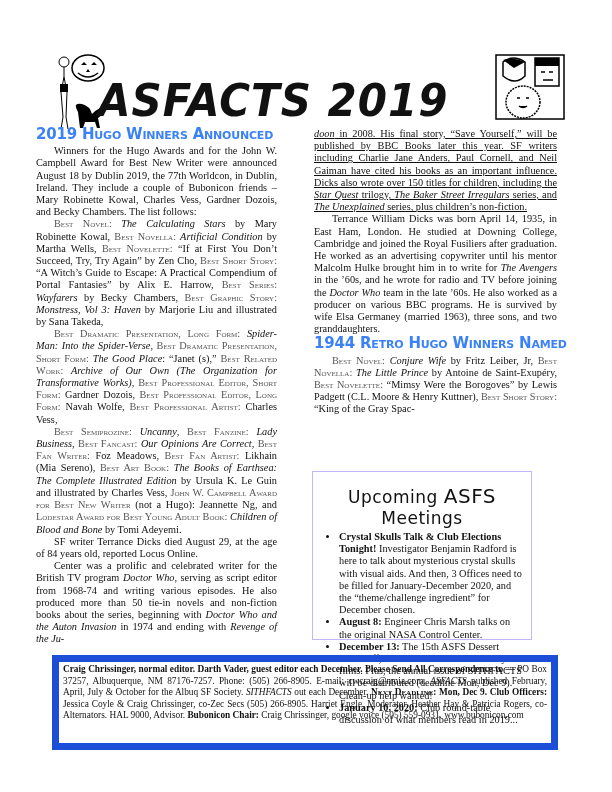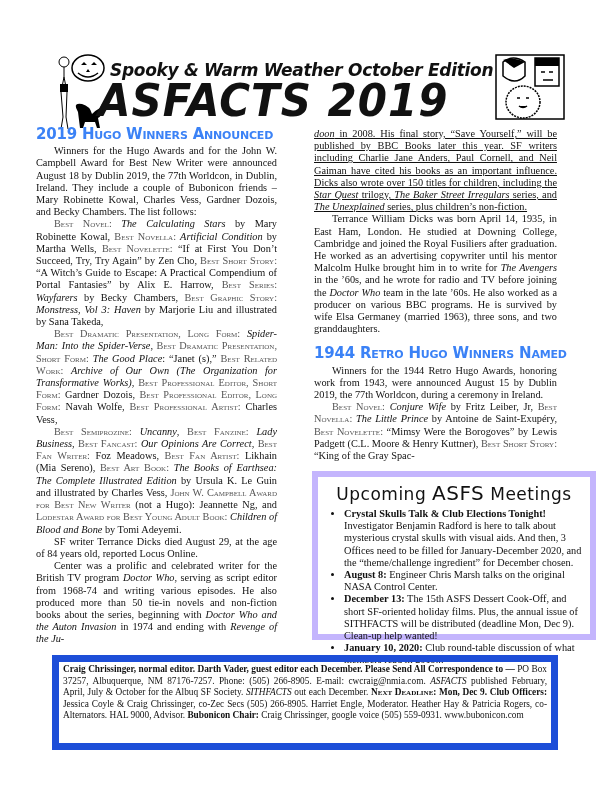--- a/index.html
+++ b/index.html
@@ -11,23 +11,23 @@
   .art-right { position:absolute; left:495px; top:54px; width:70px; height:66px; }
 
   .col { position:absolute; font-size:10.3px; line-height:12.2px; text-align:justify; }
   .col-left { left:36px; top:128px; width:241px; }
   .col-right { left:314px; top:128px; width:243px; }
   .col p { margin:0; text-indent:18px; }
   .col p.noind { text-indent:0;text-decoration:underline; }
   .sc { font-variant:small-caps; color:#555; }
   .headline { font-family:"DejaVu Sans", sans-serif; font-weight:bold; font-size:15px; font-variant:small-caps; letter-spacing:-0.2px; margin:0 0 5px 0; white-space:nowrap; color:#3b82f6; }
   .headline.h2 { margin-top:14px; font-size:16px; }
-  .headline.h3 { margin-top:12px; font-size:15px; }
+  .headline.h3 { margin-top:2px; font-size:15px; }
 
-  .meetings { position:absolute; left:312px; top:471px; width:284px; height:169px; border:6px solid #c4b5fd; padding:4px 6px; box-sizing:border-box; }
+  .meetings { position:absolute; left:312px; top:471px; width:220px; height:169px; border:1px solid #c4b5fd; padding:12px 6px; box-sizing:border-box; }
   .meetings-title { font-family:"DejaVu Sans", sans-serif; font-size:17px; text-align:center; letter-spacing:0.5px; margin-bottom:3px; }
   .meetings-title .big { font-size:20px; }
   .meetings ul { margin:0; padding-left:20px; font-size:10.3px; line-height:12.2px; }
   .meetings li { margin:0; }
   .meetings b { font-weight:bold; }
 
   .footer { position:absolute; left:52px; top:655px; width:506px; height:95px; border:7px solid #1d4ed8; padding:2px 4px; box-sizing:border-box; font-size:9.3px; line-height:11.6px; text-align:justify; overflow:hidden; }
   .footer b { font-weight:bold; }
   .footer .sc2 { font-variant:small-caps; font-weight:bold; }
 </style>
@@ -38,21 +38,20 @@
   <svg class="art-left" viewBox="0 0 70 80">
     <ellipse cx="38" cy="16" rx="16" ry="13" fill="none" stroke="#000" stroke-width="1.5"></ellipse>
     <path d="M31 13 l3 -3 l3 3z M41 13 l3 -3 l3 3z" fill="#000"></path>
     <path d="M38 17 l-2 3 h4z" fill="#000"></path>
     <path d="M28 21 q10 8 20 0" fill="none" stroke="#000" stroke-width="1.5"></path>
     <circle cx="14" cy="10" r="5" fill="none" stroke="#000"></circle>
     <path d="M14 15 v10 l-3 15 l2 25 l-2 12 M14 25 l3 15 l-1 25 l2 12" fill="none" stroke="#000"></path>
     <path d="M10 32 h8 v8 h-8z" fill="#000"></path>
     <path d="M28 60 q-6 -10 4 -8 q8 2 10 10 q4 -4 8 -6 l2 -4 l2 4 q-2 8 -6 10 l2 10 h-3 l-2 -6 h-10 l-2 6 h-3 z" fill="#000"></path>
   </svg>
-  <div class="edition">Spooky &amp; Warm Weather October Edition</div>
   <div class="title">ASFACTS 2019</div>
   <svg class="art-right" viewBox="0 0 70 66">
     <rect x="1" y="1" width="68" height="64" fill="#fff" stroke="#000" stroke-width="1.5"></rect>
     <path d="M8 8 q10 -8 22 0 l0 14 q-10 10 -22 0z" fill="none" stroke="#000" stroke-width="1.5"></path>
     <path d="M8 6 q11 -4 22 2 l-11 6z" fill="#000"></path>
     <rect x="40" y="4" width="24" height="28" fill="none" stroke="#000" stroke-width="1.5"></rect>
     <rect x="40" y="4" width="24" height="8" fill="#000"></rect>
     <path d="M46 18 h4 M54 18 h4 M48 26 h10" stroke="#000" stroke-width="1.5"></path>
     <ellipse cx="28" cy="48" rx="17" ry="16" fill="none" stroke="#000" stroke-width="1.5" stroke-dasharray="2 1"></ellipse>
     <path d="M22 44 h3 M31 44 h3 M24 52 q4 3 8 0" stroke="#000" stroke-width="1.5"></path>
@@ -66,21 +65,20 @@
   <p><span class="sc">Best Dramatic Presentation, Long Form:</span><span> </span><i>Spider-Man: Into the Spider-Verse</i><span>, </span><span class="sc">Best Dramatic Presentation, Short Form:</span><span> </span><i>The Good Place</i><span>: “Janet (s),” </span><span class="sc">Best Related Work:</span><span> </span><i>Archive of Our Own (The Organization for Transformative Works)</i><span>, </span><span class="sc">Best Professional Editor, Short Form:</span><span> Gardner Dozois, </span><span class="sc">Best Professional Editor, Long Form:</span><span> Navah Wolfe, </span><span class="sc">Best Professional Artist:</span><span> Charles Vess,</span></p>
   <p><span class="sc">Best Semiprozine:</span><span> </span><i>Uncanny</i><span>, </span><span class="sc">Best Fanzine:</span><span> </span><i>Lady Business</i><span>, </span><span class="sc">Best Fancast:</span><span> </span><i>Our Opinions Are Correct</i><span>, </span><span class="sc">Best Fan Writer:</span><span> Foz Meadows, </span><span class="sc">Best Fan Artist:</span><span> Likhain (Mia Sereno), </span><span class="sc">Best Art Book:</span><span> </span><i>The Books of Earthsea: The Complete Illustrated Edition</i><span> by Ursula K. Le Guin and illustrated by Charles Vess, </span><span class="sc">John W. Campbell Award for Best New Writer</span><span> (not a Hugo): Jeannette Ng, and </span><span class="sc">Lodestar Award for Best Young Adult Book:</span><span> </span><i>Children of Blood and Bone</i><span> by Tomi Adeyemi.</span></p>
   <p>SF writer Terrance Dicks died August 29, at the age of 84 years old, reported Locus Online.</p>
   <p><span>Center was a prolific and celebrated writer for the British TV program </span><i>Doctor Who</i><span>, serving as script editor from 1968-74 and writing various episodes. He also produced more than 50 tie-in novels and non-fiction books about the series, beginning with </span><i>Doctor Who and the Auton Invasion</i><span> in 1974 and ending with </span><i>Revenge of the Ju-</i></p>
 </div>
 
 <div class="col col-right">
   <p class="noind"><i>doon</i><span> in 2008. His final story, “Save Yourself,” will be published by BBC Books later this year. SF writers including Charlie Jane Anders, Paul Cornell, and Neil Gaiman have cited his books as an important influence. Dicks also wrote over 150 titles for children, including the </span><i>Star Quest</i><span> trilogy, </span><i>The Baker Street Irregulars</i><span> series, and </span><i>The Unexplained</i><span> series, plus children’s non-fiction.</span></p>
   <p><span>Terrance William Dicks was born April 14, 1935, in East Ham, London. He studied at Downing College, Cambridge and joined the Royal Fusiliers after graduation. He worked as an advertising copywriter until his mentor Malcolm Hulke brought him in to write for </span><i>The Avengers</i><span> in the ’60s, and he wrote for radio and TV before joining the </span><i>Doctor Who</i><span> team in the late ’60s. He also worked as a producer on various BBC programs. He is survived by wife Elsa Germaney (married 1963), three sons, and two granddaughters.</span></p>
   <div class="headline h3">1944 Retro Hugo Winners Named</div>
-  <p>Winners for the 1944 Retro Hugo Awards, honoring work from 1943, were announced August 15 by Dublin 2019, the 77th Worldcon, during a ceremony in Ireland.</p>
   <p><span class="sc">Best Novel:</span><span> </span><i>Conjure Wife</i><span> by Fritz Leiber, Jr, </span><span class="sc">Best Novella:</span><span> </span><i>The Little Prince</i><span> by Antoine de Saint-Exupéry, </span><span class="sc">Best Novelette:</span><span> “Mimsy Were the Borogoves” by Lewis Padgett (C.L. Moore &amp; Henry Kuttner), </span><span class="sc">Best Short Story:</span><span> “King of the Gray Spac-</span></p>
 </div>
 
 <div class="meetings">
   <div class="meetings-title">
     <span>Upcoming </span><span class="big">ASFS</span><span> Meetings</span>
   </div>
   <ul>
     <li><b>Crystal Skulls Talk &amp; Club Elections Tonight!</b><span> Investigator Benjamin Radford is here to talk about mysterious crystal skulls with visual aids. And then, 3 Offices need to be filled for January-December 2020, and the “theme/challenge ingredient” for December chosen.</span></li>
     <li><b>August 8:</b><span>  Engineer Chris Marsh talks on the original NASA Control Center.</span></li>

